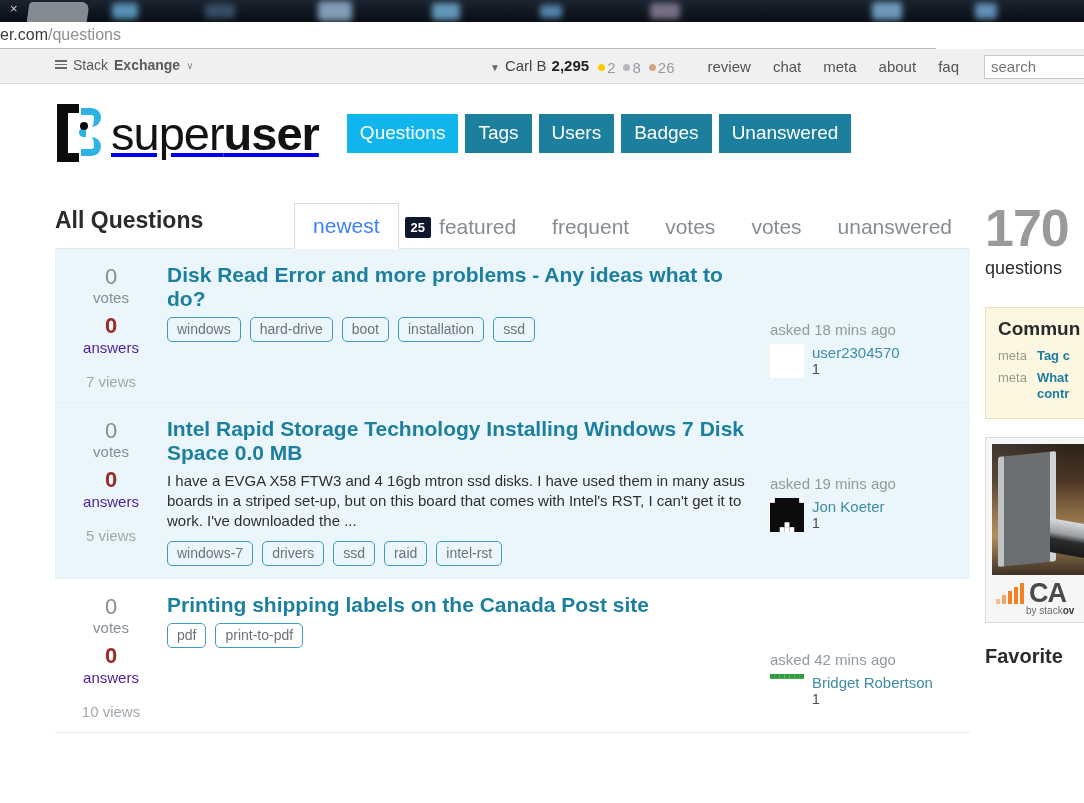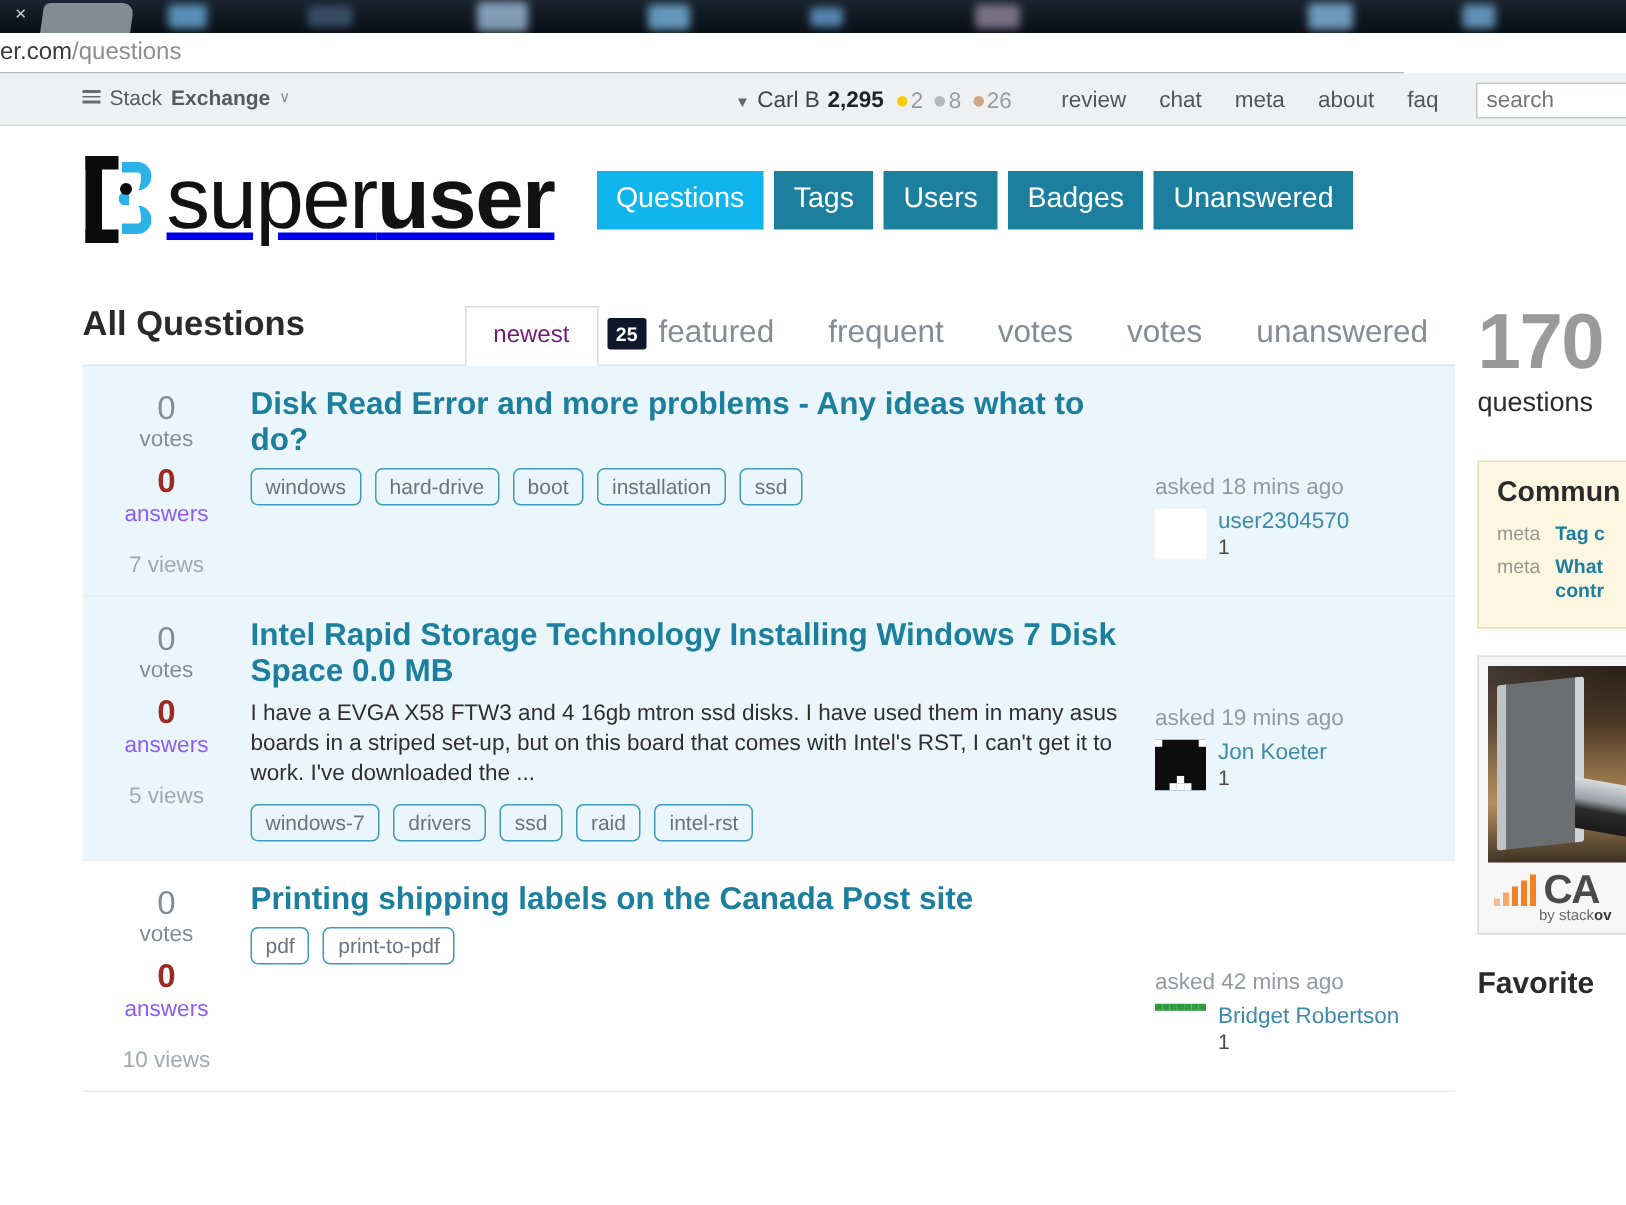--- a/index.html
+++ b/index.html
@@ -120,21 +120,21 @@
     position: absolute; left: 26px; width: 20px; height: 19px;
     border: 7px solid #2bb3e8; border-left: none;
   }
   .su-mark .curve-top { top: 4px; border-radius: 0 16px 16px 0; border-bottom: none; }
   .su-mark .curve-bot { top: 33px; border-radius: 0 16px 16px 0; border-top: none; }
   .su-mark .curve-mid {
     position: absolute; left: 24px; top: 24px; width: 11px; height: 9px;
     border-left: 7px solid #2bb3e8; border-radius: 6px 0 0 6px;
   }
   .su-word {
-    font-size: 58px; letter-spacing: -1px; color: #121212; line-height: 1;
+    font-size: 47px; letter-spacing: -1px; color: #121212; line-height: 1;
     font-family: "Liberation Sans", sans-serif;
   }
   .su-word b { font-weight: bold; }
   .su-word span.light { font-weight: normal; }
 
   .nav-tabs { display: flex; gap: 7px; margin-left: 28px; }
   .nav-tab {
     padding: 8px 13px 9px 13px;
     background: #1d7f9e;
     color: #ffffff;
@@ -150,21 +150,21 @@
   .subheader { display: flex; align-items: flex-end; justify-content: space-between;
                border-bottom: 1px solid #e4e6e8; padding-bottom: 0; }
   .page-title { font-size: 23px; color: #2b2b2b; font-weight: bold; padding-bottom: 14px;
                 font-family: "Liberation Sans", sans-serif; }
   .tabstrip { display: flex; align-items: flex-end; gap: 0; }
   .tabstrip a {
     font-size: 21px; color: #848d95; text-decoration: none;
     padding: 8px 18px 9px 18px; display: inline-block;
   }
   .tabstrip a.sel {
-    color: #701a75; font-size: 16px; font-weight: normal;
+    color: #3b82f6; font-size: 21px; font-weight: normal;
     border: 1px solid #dcdcdc; border-bottom: 1px solid #fff;
     background: #fff; padding: 10px 18px 10px 18px; position: relative; top: 1px;
   }
   .tabstrip .featured-wrap { display: inline-flex; align-items: center; padding: 8px 18px 9px 6px; }
   .tabstrip .featured-count {
     background: #0f172a; color: #fff; font-size: 13px; font-weight: bold;
     padding: 3px 6px; border-radius: 2px; margin-right: 8px;
   }
   .tabstrip .featured-wrap a { padding: 0; }
 
@@ -176,21 +176,21 @@
   .qrow.hl { background: #eaf6fc; }
   .qrow.plain { background: #fff; border-bottom: 1px solid #eaecef; }
 
   .qstats {
     width: 112px; flex: 0 0 112px; text-align: center; padding-top: 2px;
     font-size: 15px; color: #848d95;
   }
   .qstats .num { font-size: 22px; color: #848d95; line-height: 24px; }
   .qstats .lbl { font-size: 15px; color: #848d95; line-height: 18px; }
   .qstats .ans { font-size: 22px; color: #9b2b25; font-weight: bold; line-height: 26px; margin-top: 6px; }
-  .qstats .anslbl { font-size: 15px; color: #8b5cf6; line-height: 18px; }
+  .qstats .anslbl { font-size: 15px; color: #4c1d95; line-height: 18px; }
   .qstats .views { font-size: 15px; color: #a0a8ae; margin-top: 16px; }
 
   .qmain { flex: 1 1 auto; padding-right: 8px; }
   .qtitle {
     font-size: 21px; color: #1d7f9e; text-decoration: none; font-weight: bold;
     display: block; line-height: 24px; margin-bottom: 6px;
     font-family: "Liberation Sans", sans-serif;
   }
   .qexcerpt {
     font-size: 15px; color: #2f2f2f; line-height: 20px; margin: 0 0 10px 0;

